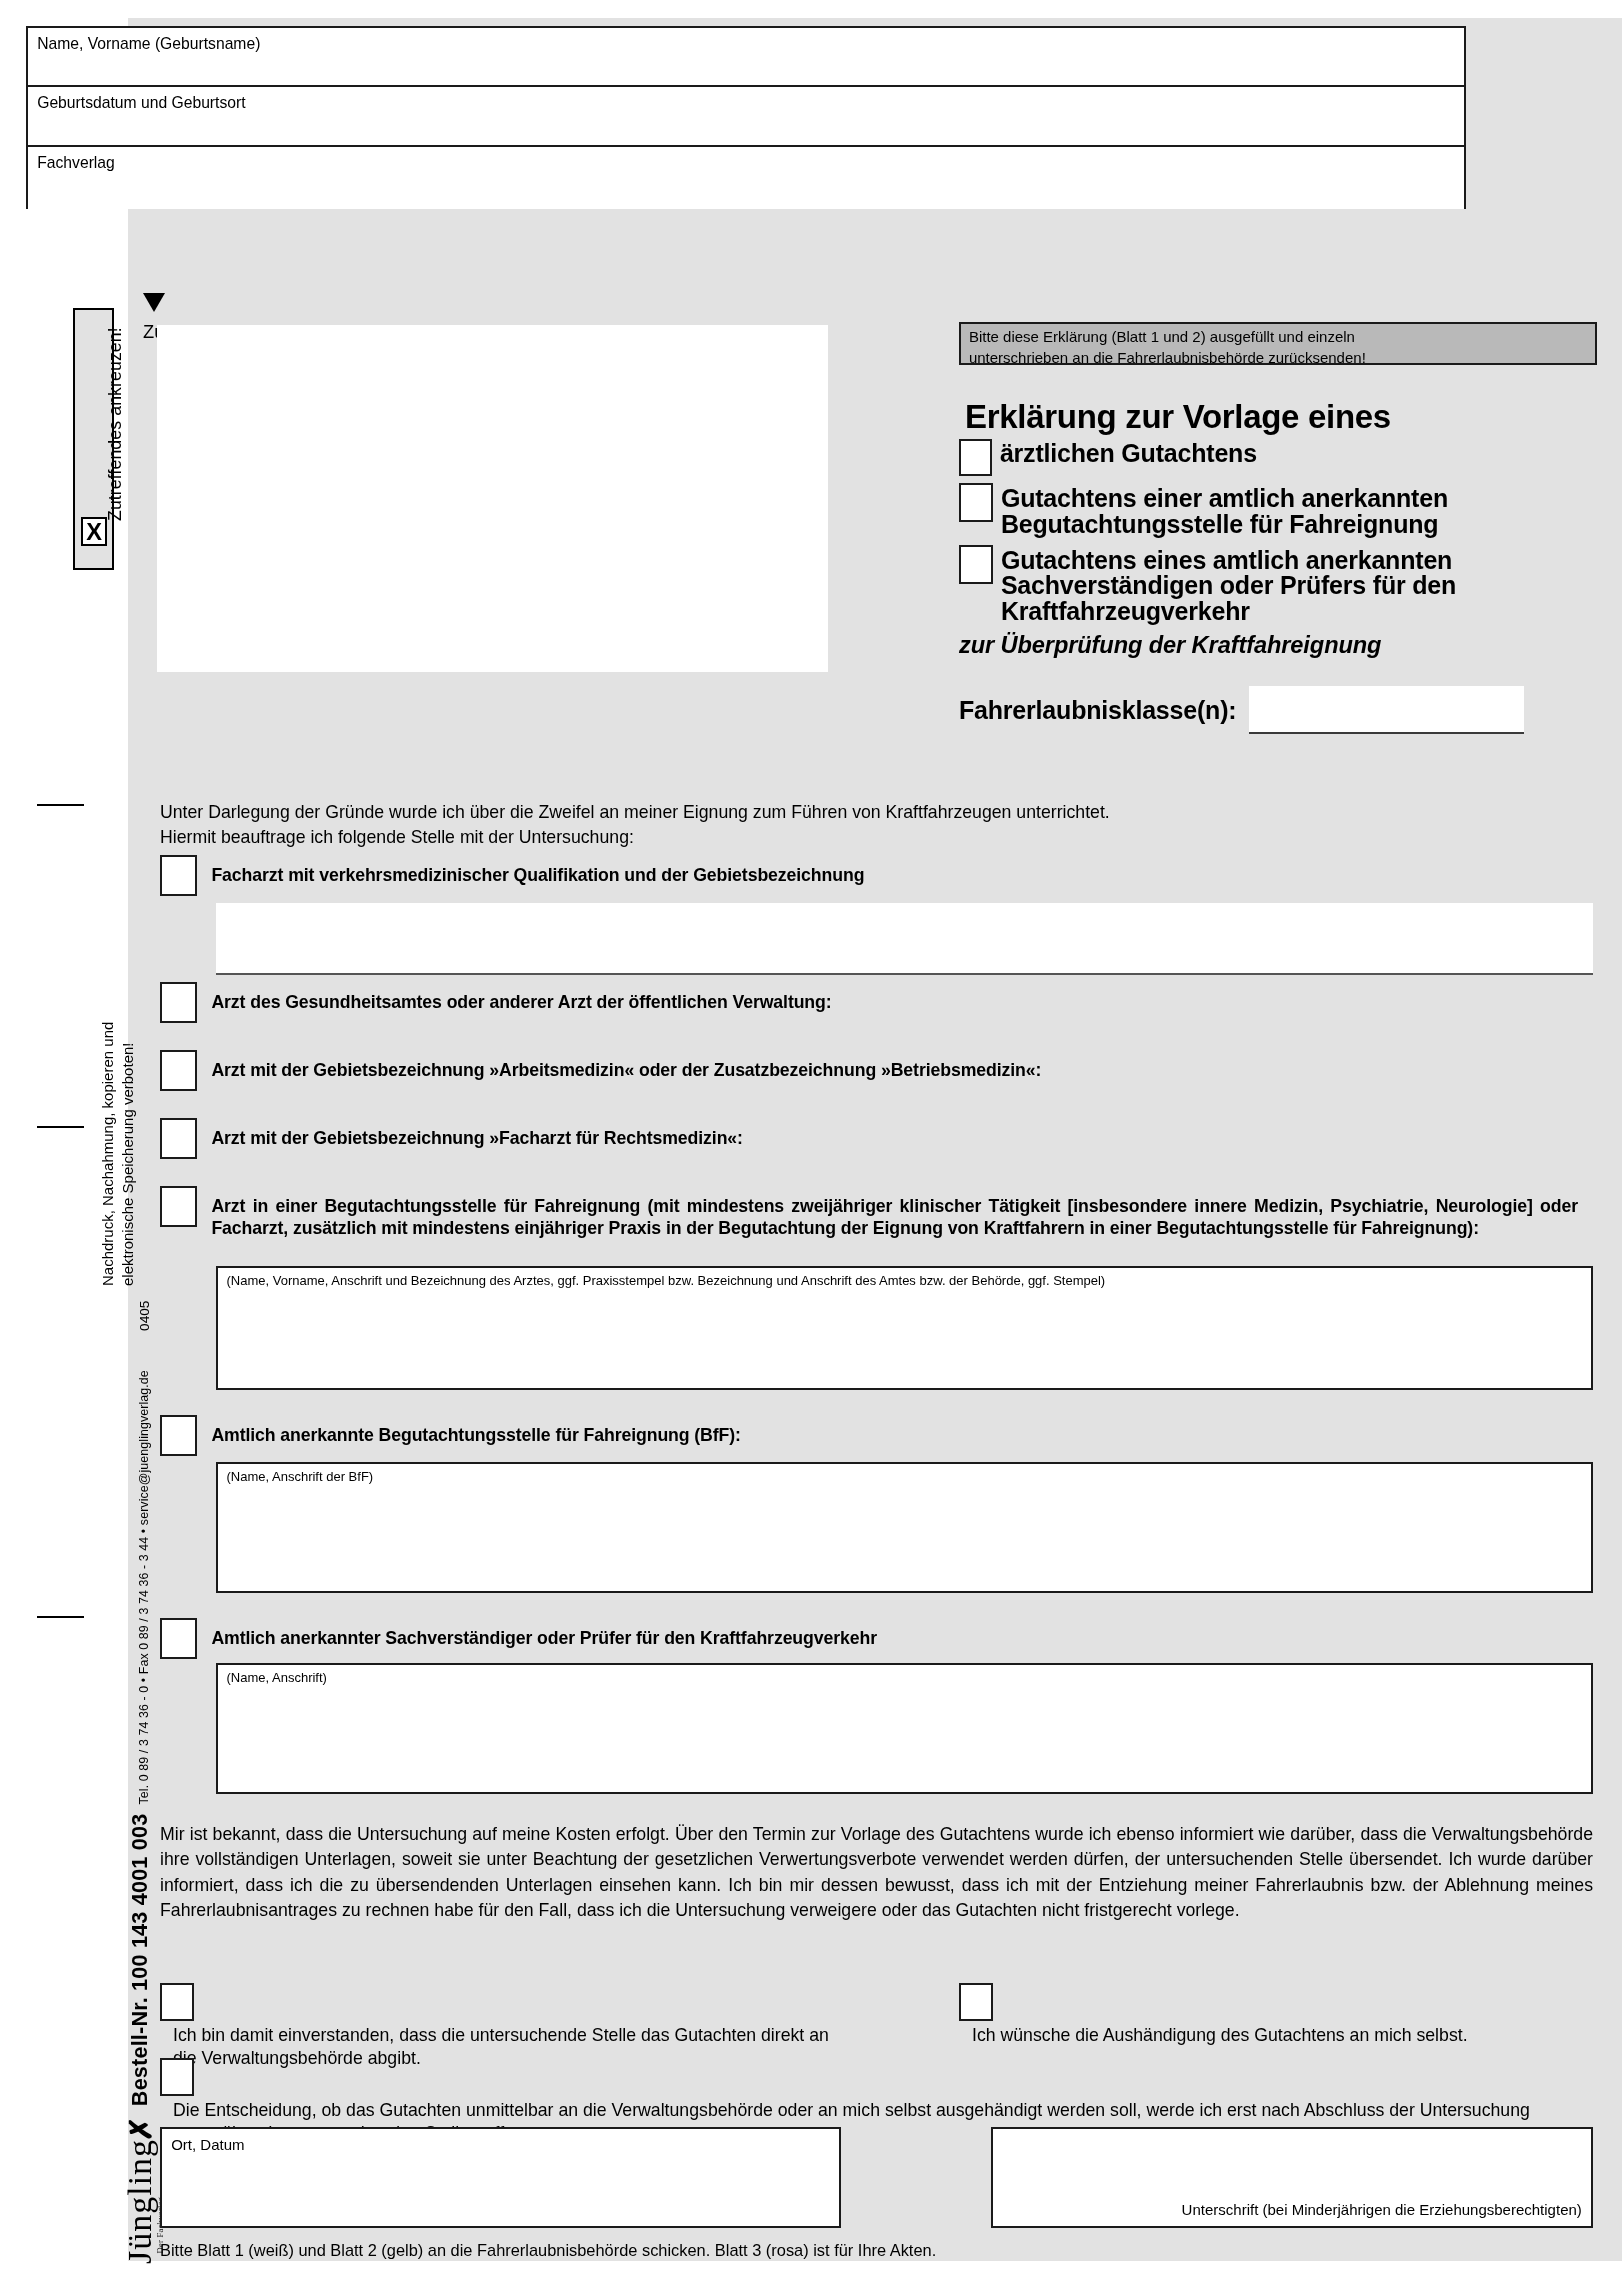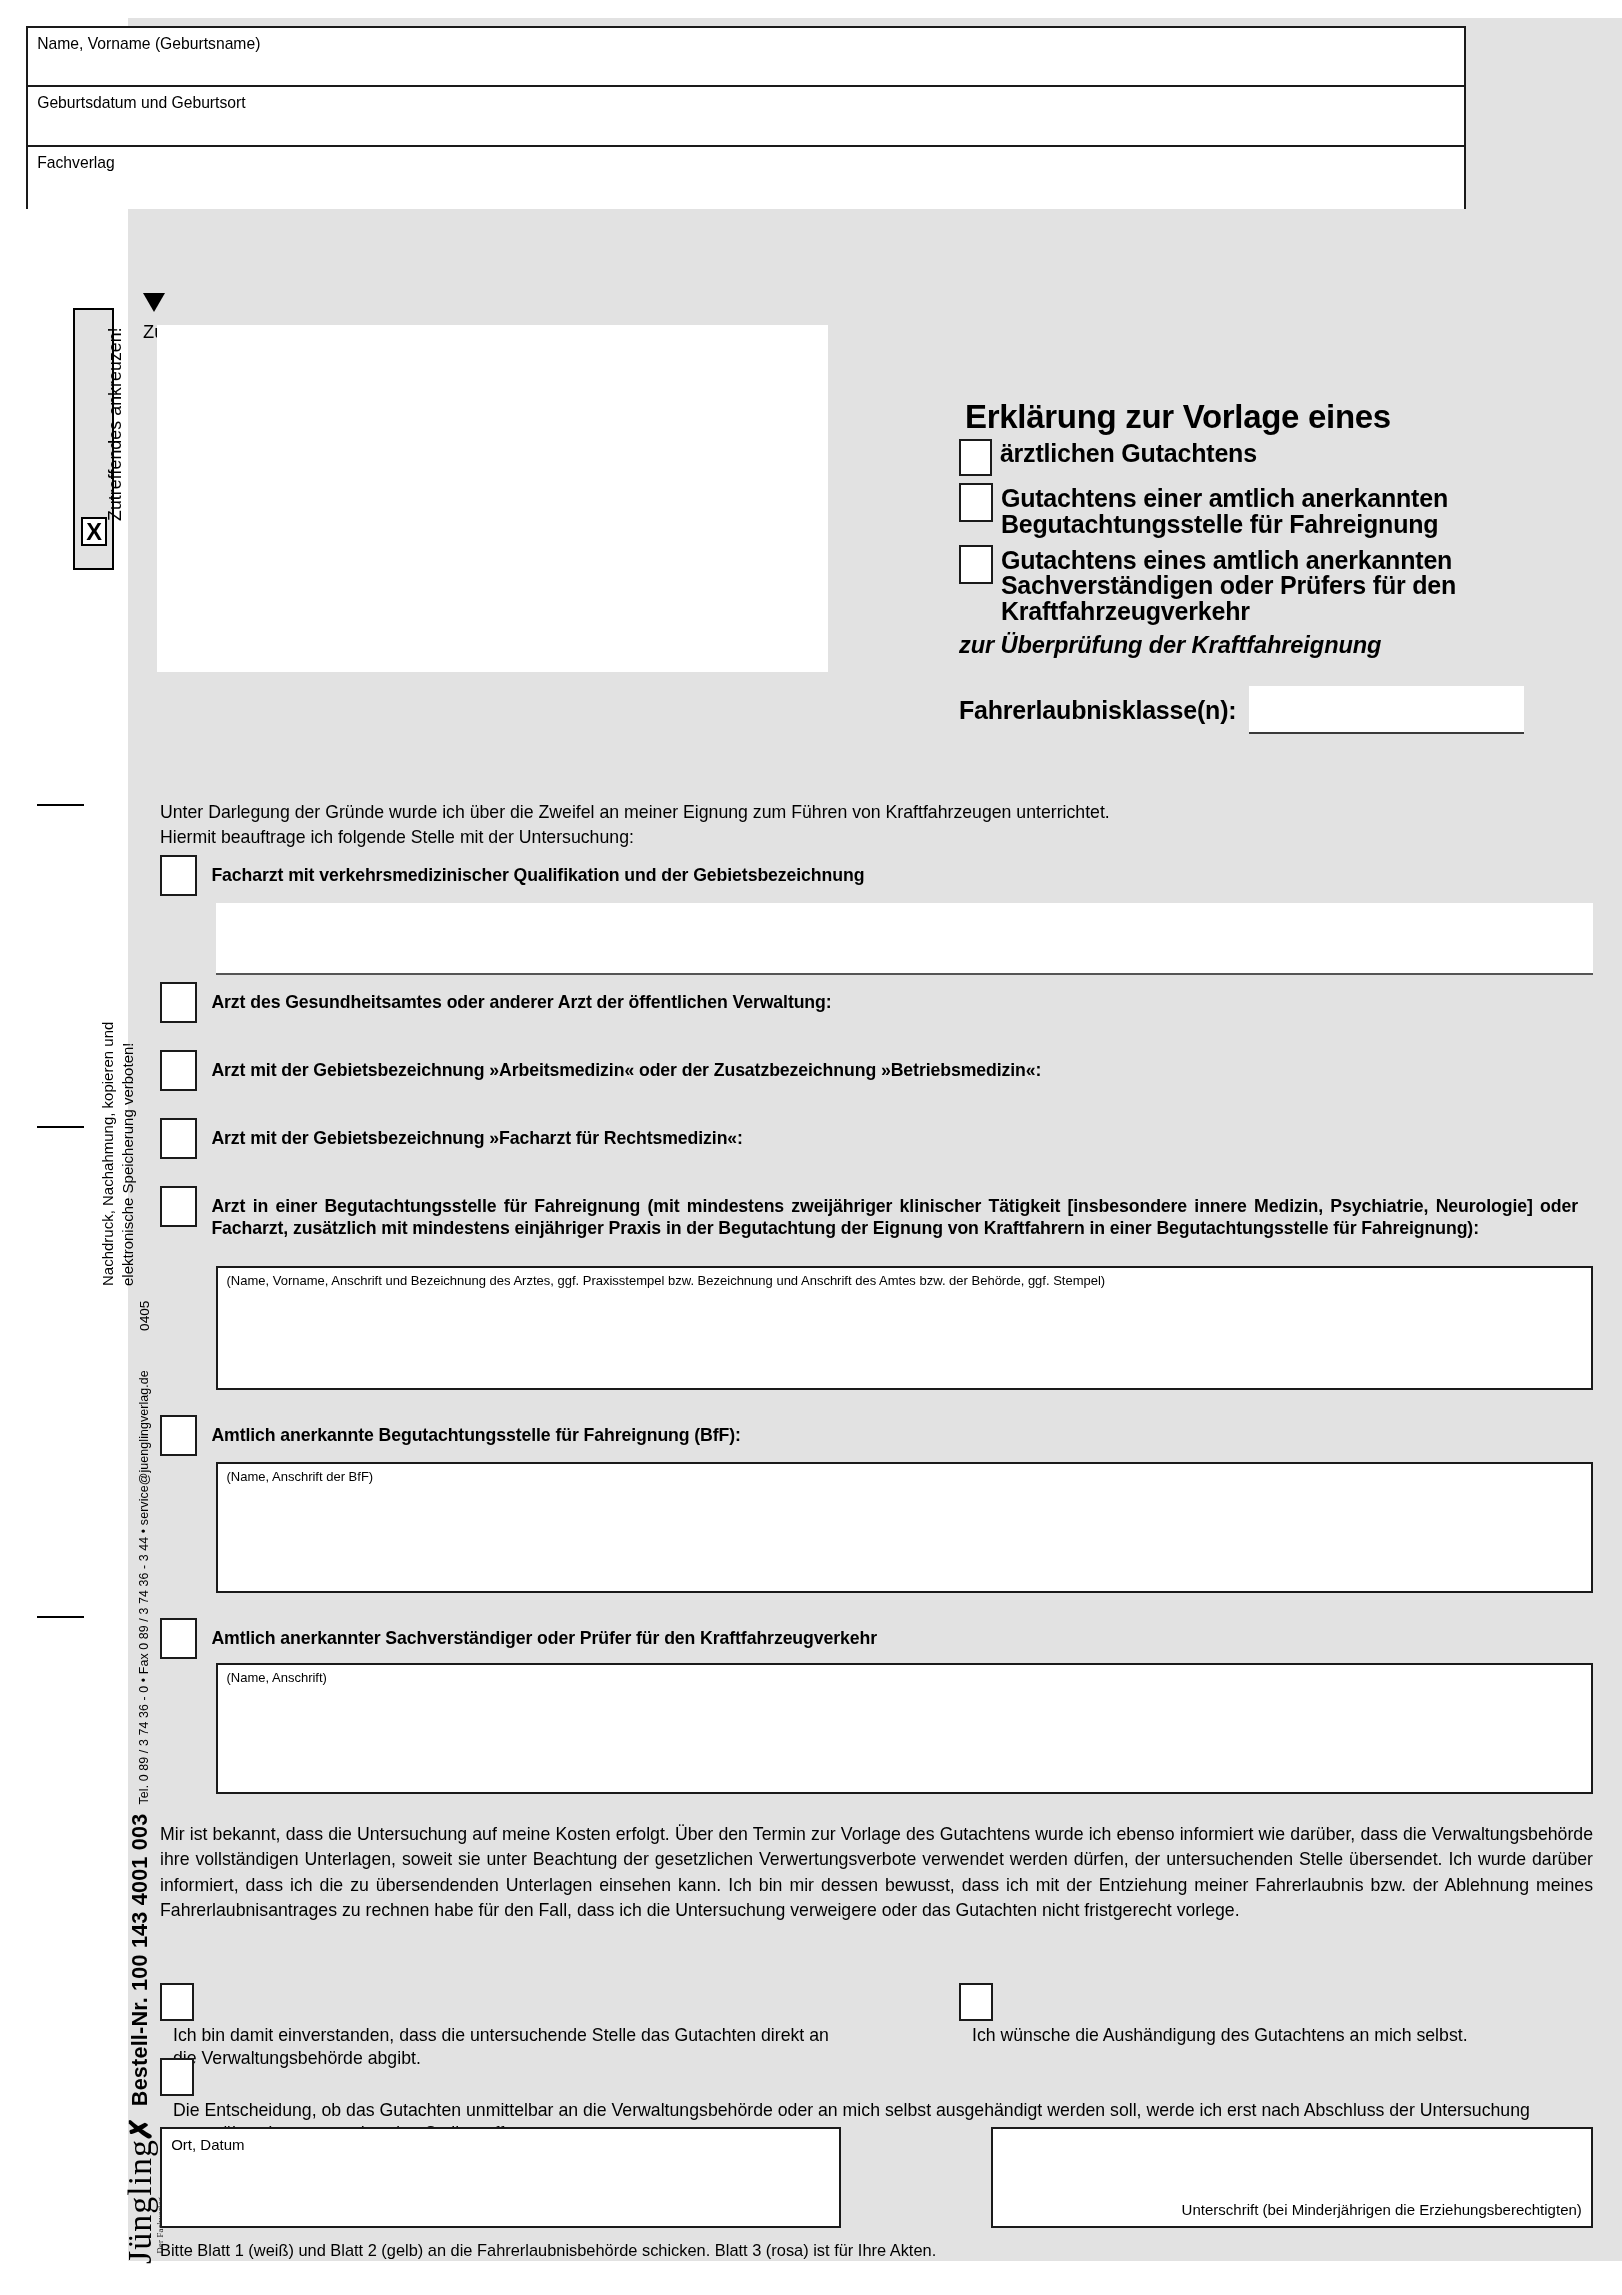--- a/index.html
+++ b/index.html
@@ -339,20 +339,24 @@
       <div class="hdr-lbl">Fachverlag</div>
     </div>
   </div>
 
   <div class="auth-label">
     <span class="tri"></span>
     <span>Zuständige Fahrerlaubnisbehörde</span>
   </div>
   <div class="auth-box"></div>
 
+  <div class="notice">
+    <div>Bitte diese Erklärung (Blatt 1 und 2) ausgefüllt und einzeln</div>
+    <div>unterschrieben an die Fahrerlaubnisbehörde zurücksenden!</div>
+  </div>
 
   <div class="title-block">
     <div class="t-main">Erklärung zur Vorlage eines</div>
 
     <div class="t-opt">
       <span class="cbx sm"></span>
       <span class="t-opt-txt">ärztlichen Gutachtens</span>
     </div>
 
     <div class="t-opt">

